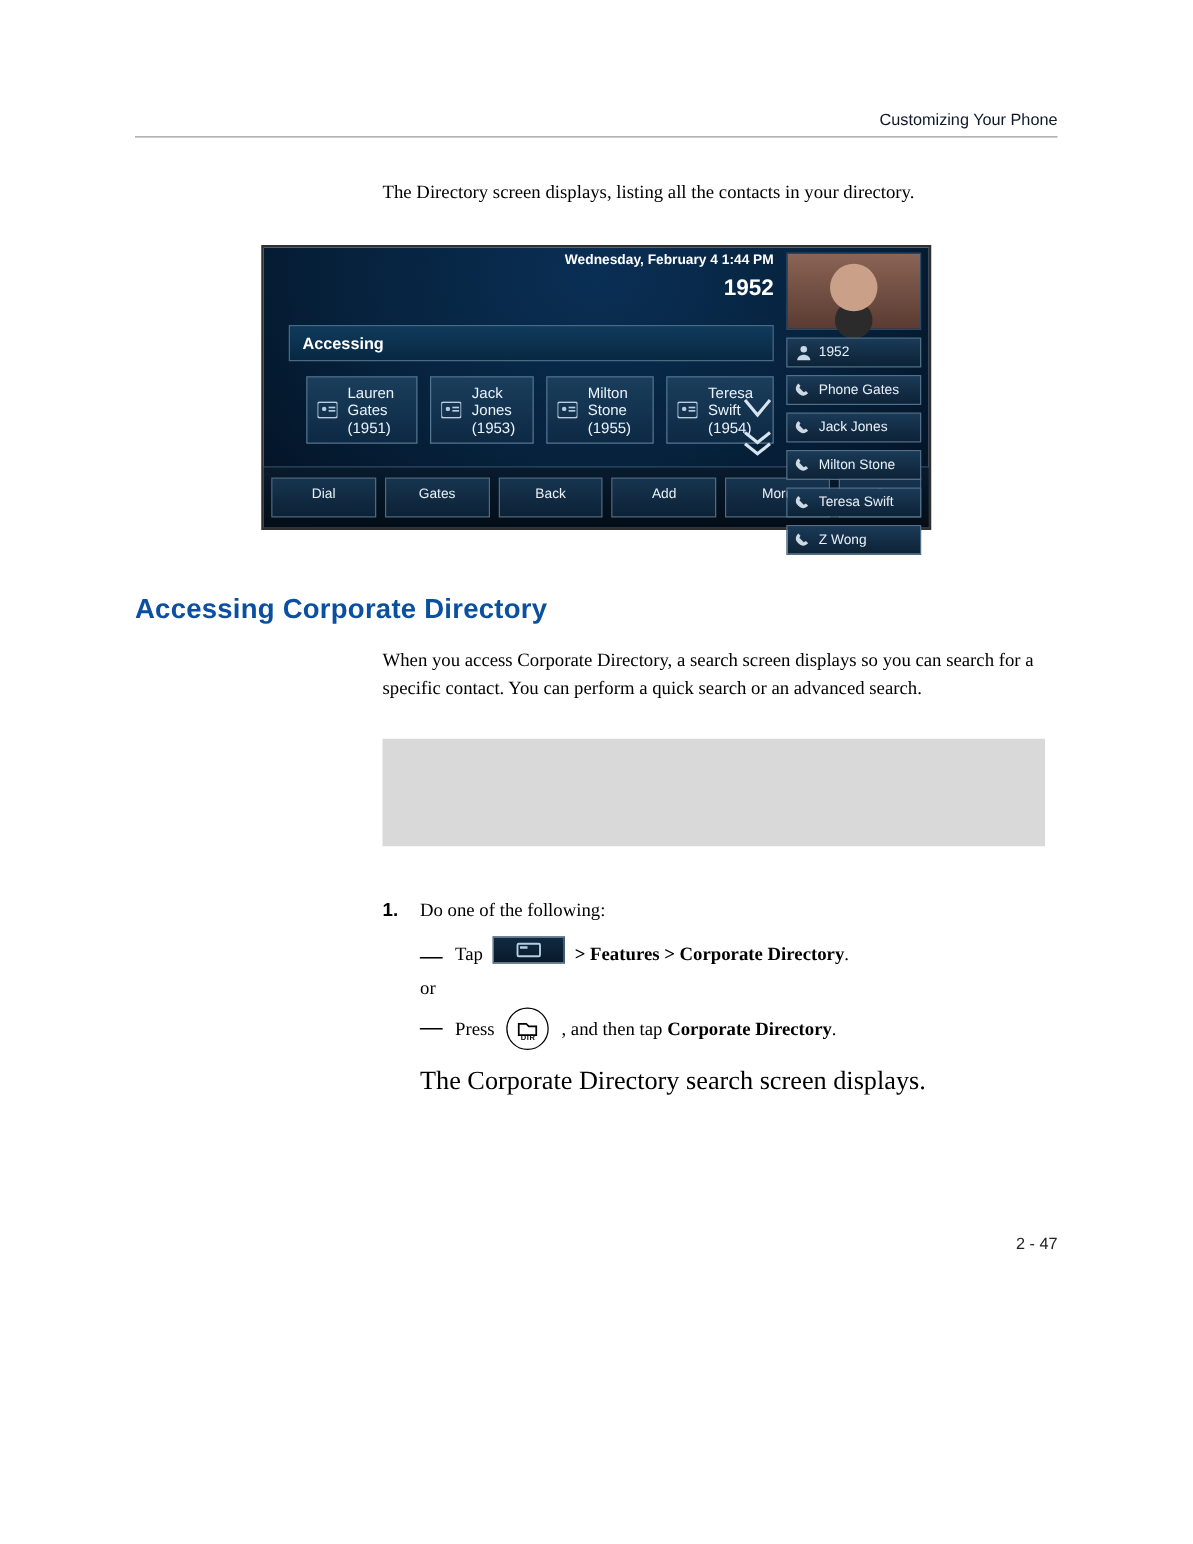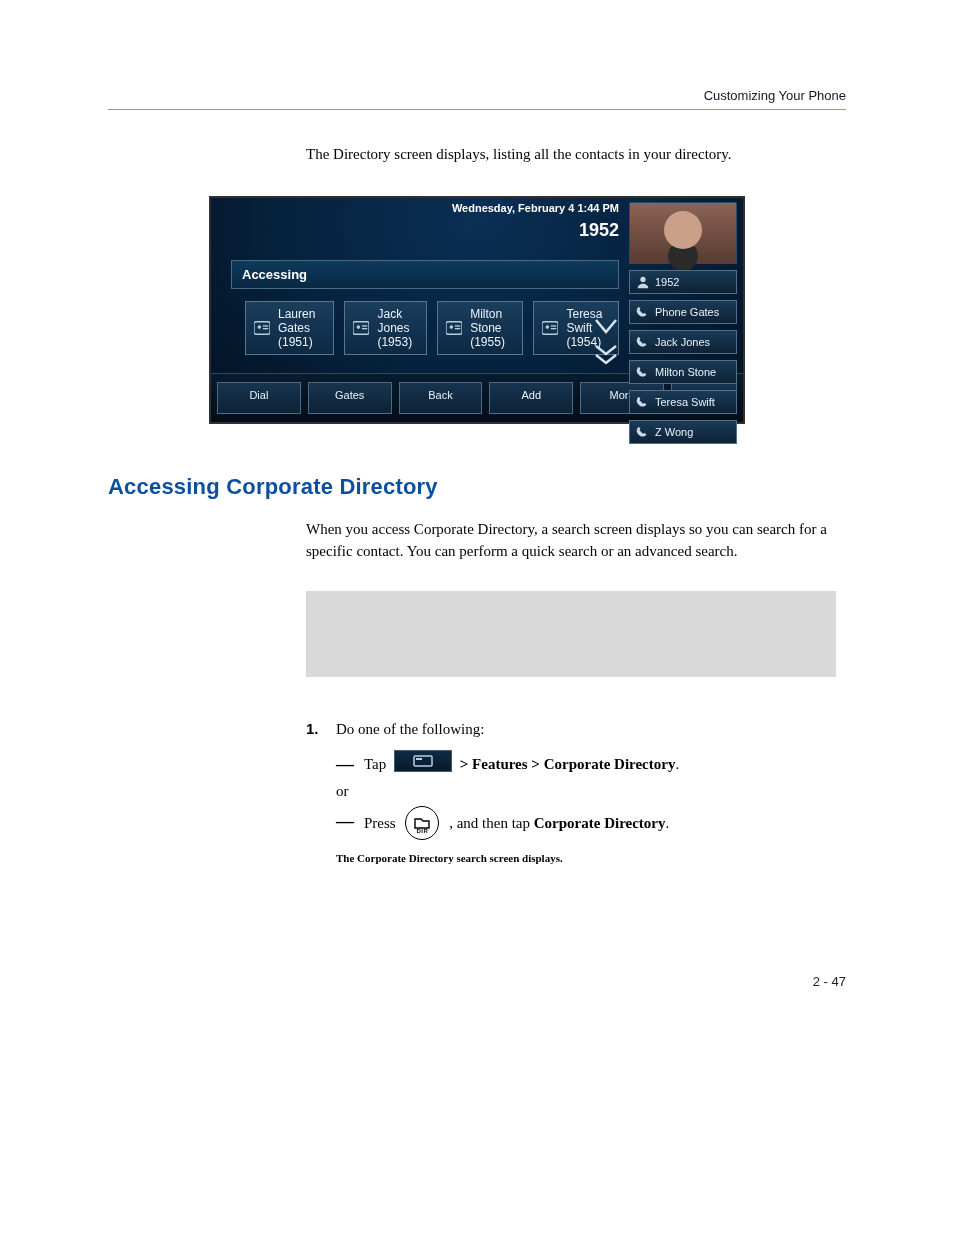--- a/index.html
+++ b/index.html
@@ -217,21 +217,21 @@
     position:relative; top:2px;
   }
   .dir-key svg{width:18px;height:14px;}
   .dir-key-label{
     position:absolute; bottom:3px;
     font-family:Arial,sans-serif;
     font-size:6px; font-weight:bold;
     letter-spacing:.5px;
   }
   .or {margin:4px 0 4px 30px; font-size:15px;}
-  .result{margin:14px 0 0 30px; font-size:11px;font-weight:bold;}
+  .result{margin:14px 0 0 30px; font-size:21px;}
   .footer{
     text-align:right;
     font-family:Arial,sans-serif;
     font-size:13px;
     color:#222;
     margin-top:110px;
   }
   b{font-weight:bold;}
 </style>
 </head>

